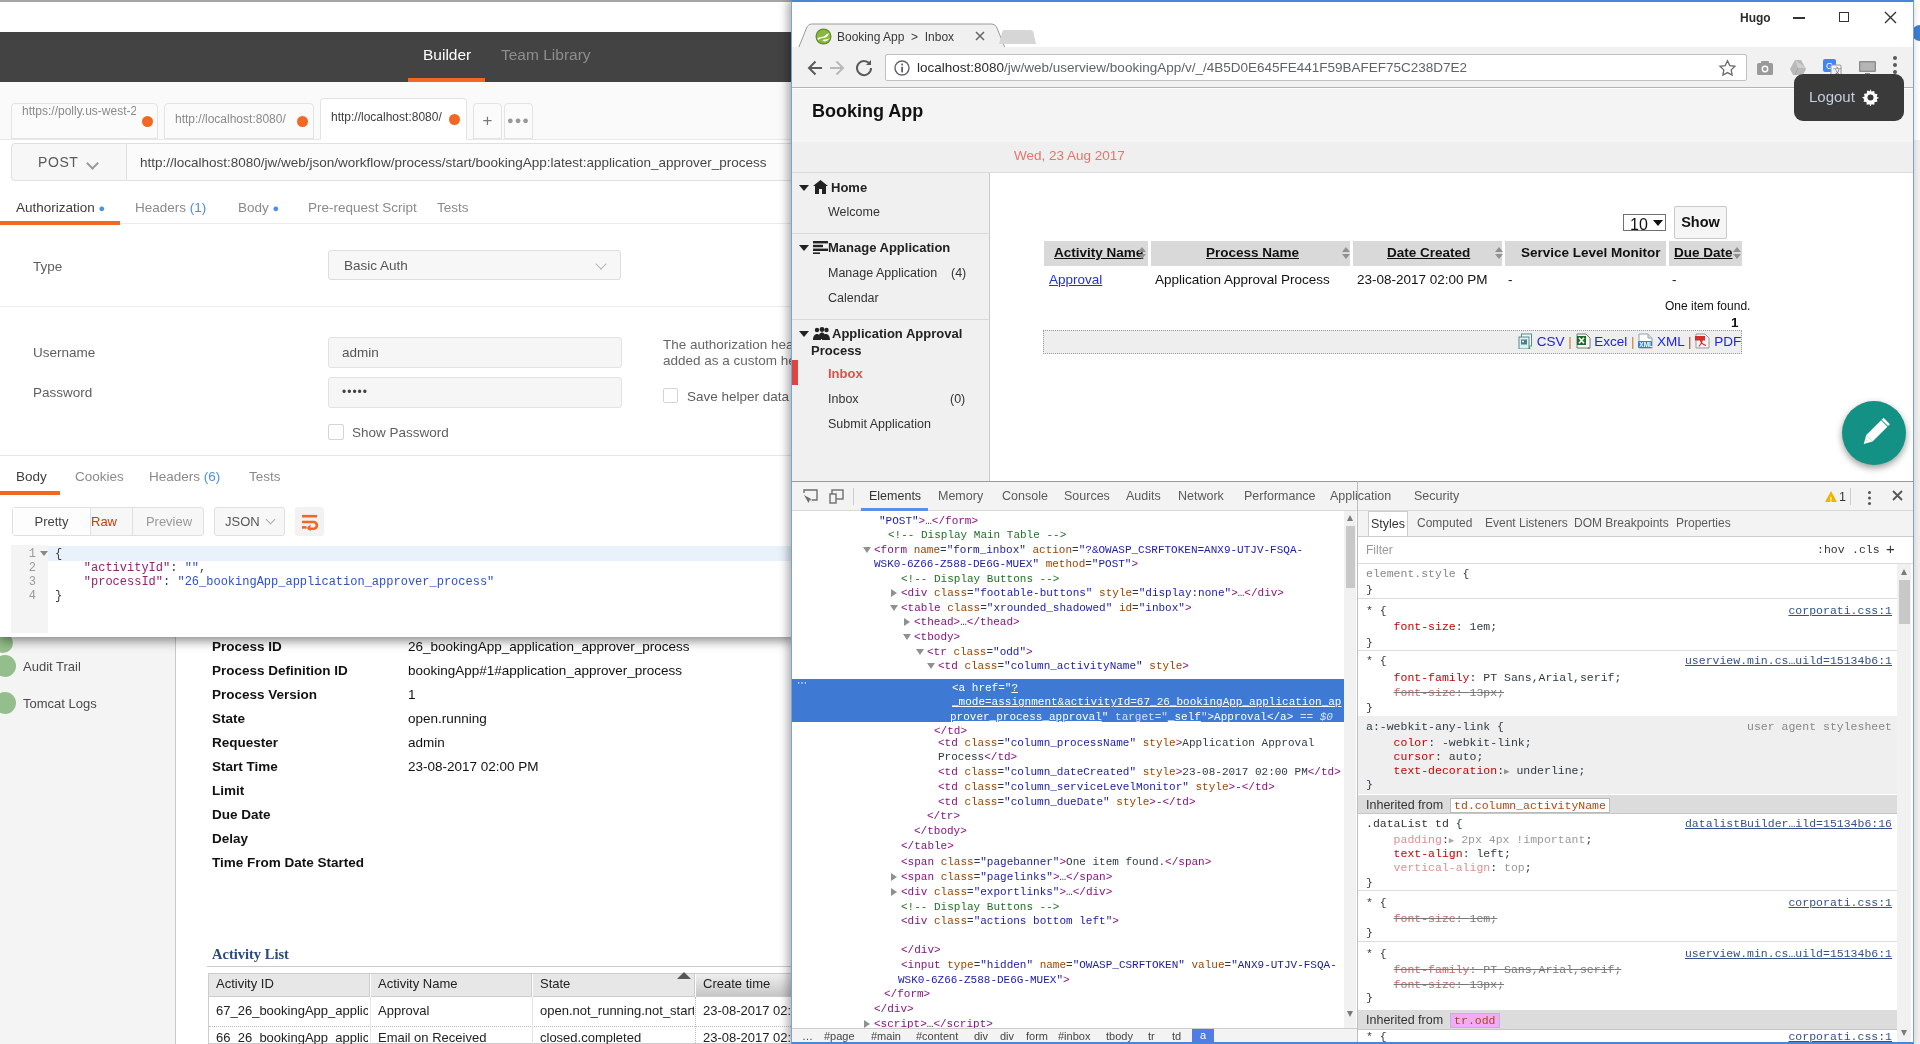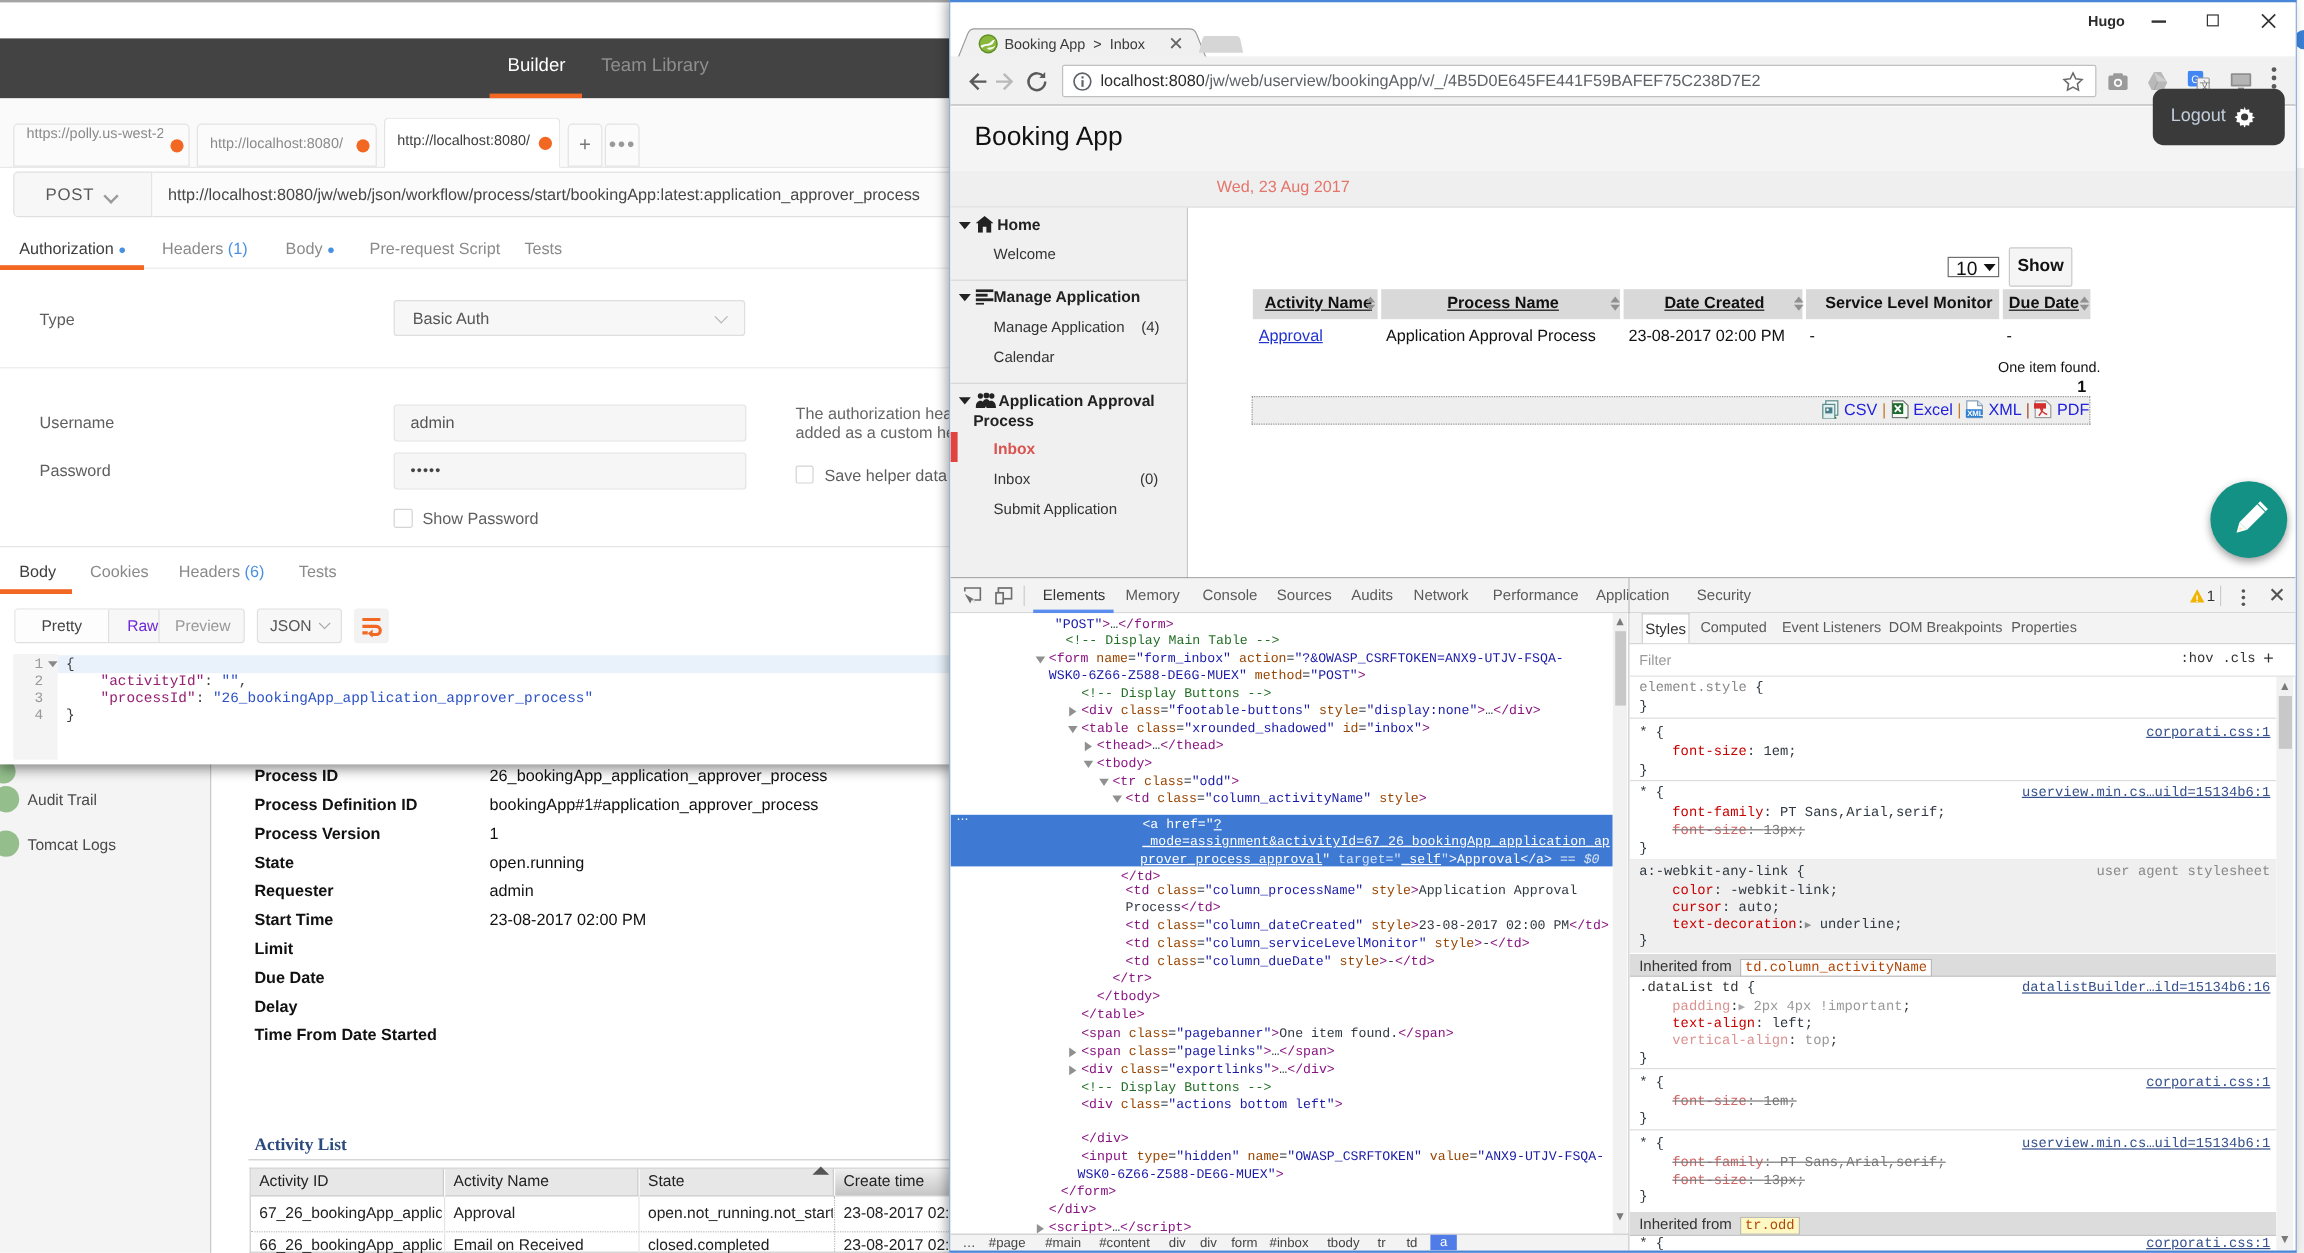--- a/index.html
+++ b/index.html
@@ -130,21 +130,21 @@
 
   <div class="a" style="left:0;top:455px;width:794px;height:1px;background:#e6e6e6"></div>
   <div class="a" style="left:16px;top:469px;font-size:13.5px;color:#3d3d3d">Body</div>
   <div class="a" style="left:75px;top:469px;font-size:13.5px;color:#8a8a8a">Cookies</div>
   <div class="a" style="left:149px;top:469px;font-size:13.5px;color:#8a8a8a">Headers <span style="color:#4a90e2">(6)</span></div>
   <div class="a" style="left:249px;top:469px;font-size:13.5px;color:#8a8a8a">Tests</div>
   <div class="a" style="left:0;top:491px;width:60px;height:4px;background:#f26722"></div>
 
   <div class="a" style="left:12px;top:507px;width:192px;height:29px;background:#f7f7f7;border:1px solid #e0e0e0;border-radius:3px">
     <div class="a" style="left:0;top:0;width:78px;height:27px;background:#fdfdfd;border-right:1px solid #e0e0e0;font-size:13px;color:#444;text-align:center;line-height:27px">Pretty</div>
-    <div class="a" style="left:78px;top:0;width:42px;height:27px;border-right:1px solid #e0e0e0;font-size:13px;color:#6d28d9;text-align:right;line-height:27px">Raw</div>
+    <div class="a" style="left:78px;top:0;width:42px;height:27px;border-right:1px solid #e0e0e0;font-size:13px;color:#c2410c;text-align:left;line-height:27px">Raw</div>
     <div class="a" style="left:120px;top:0;width:72px;height:27px;font-size:13px;color:#999;text-align:center;line-height:27px">Preview</div>
   </div>
   <div class="a" style="left:214px;top:507px;width:71px;height:29px;background:#f7f7f7;border:1px solid #e0e0e0;border-radius:3px">
     <div class="a" style="left:10px;top:6px;font-size:13px;color:#555">JSON</div>
     <div class="a" style="left:52px;top:8px;width:7px;height:7px;border-right:1.5px solid #aaa;border-bottom:1.5px solid #aaa;transform:rotate(45deg)"></div>
   </div>
   <div class="a" style="left:295px;top:507px;width:29px;height:29px;background:#f2f2f2;border-radius:3px">
     <svg width="29" height="29" viewBox="0 0 29 29">
         <g stroke="#f26722" stroke-width="2.6" fill="none">
           <path d="M7 9.2h15"></path>
@@ -235,21 +235,21 @@
   <svg class="a" style="left:1066px;top:58px" width="19" height="16" viewBox="0 0 19 16">
         <rect x="1" y="1" width="17" height="11" rx="1" fill="#8d8d8d"></rect>
         <rect x="2.4" y="2.4" width="14.2" height="8.2" fill="#b5b5b5"></rect>
         <rect x="7" y="13" width="5" height="1.6" fill="#8d8d8d"></rect>
         <rect x="5" y="14.6" width="9" height="1.4" fill="#8d8d8d"></rect>
       </svg>
   <div class="a" style="left:1101px;top:54px;width:4px;height:4px;border-radius:50%;background:#5a5a5a;box-shadow:0 7px 0 #5a5a5a,0 14px 0 #5a5a5a"></div>
 
   <div class="a" style="left:0;top:87px;width:1121px;height:394px;background:#fff"></div>
   <div class="a" style="left:0;top:87px;width:1121px;height:53px;background:#f4f4f4"></div>
-  <div class="a" style="left:20px;top:99px;font-size:22px;font-weight:normal;color:#111">Booking App</div>
+  <div class="a" style="left:20px;top:99px;font-size:18px;font-weight:bold;color:#111">Booking App</div>
   <div class="a" style="left:1002px;top:72px;width:110px;height:47px;background:#3a3a3a;border-radius:9px">
     <div class="a" style="left:15px;top:14px;font-size:15px;color:#c3cedd">Logout</div>
     <svg class="a" style="left:68px;top:15px" width="17" height="17" viewBox="0 0 17 17">
           <path d="M8.5 0l1 2.6 2.8-.6.3 2.8 2.8.3-.6 2.8 2.6 1-2.6 1 .6 2.8-2.8.3-.3 2.8-2.8-.6-1 2.6-1-2.6-2.8.6-.3-2.8-2.8-.3.6-2.8L0 8.5l2.6-1-.6-2.8 2.8-.3.3-2.8 2.8.6z" fill="#fff"></path>
           <circle cx="8.5" cy="8.5" r="3" fill="#3a3a3a"></circle>
         </svg>
   </div>
   <div class="a" style="left:0;top:140px;width:1121px;height:31px;background:#efefef;border-bottom:1px solid #dcdcdc"></div>
   <div class="a" style="left:222px;top:146px;font-size:13.5px;color:#e4756b">Wed, 23 Aug 2017</div>
 
@@ -503,21 +503,21 @@
     <div class="srow" style="top:310.5px;left:8px">}</div>
     <div class="srow" style="top:331px;left:8px">* {</div>
     <div class="srow" style="top:331px;left:auto;right:5px"><span class="lnk">corporati.css:1</span></div>
     <div class="srow" style="top:347px;left:8px">&nbsp;&nbsp;&nbsp;&nbsp;<span class="strike"><span class="pn">font-size</span>: <span class="pv">1em</span>;</span></div>
     <div class="srow" style="top:361px;left:8px">}</div>
     <div class="srow" style="top:381.5px;left:8px">* {</div>
     <div class="srow" style="top:381.5px;left:auto;right:5px"><span class="lnk">userview.min.cs…uild=15134b6:1</span></div>
     <div class="srow" style="top:398px;left:8px">&nbsp;&nbsp;&nbsp;&nbsp;<span class="strike"><span class="pn">font-family</span>: <span class="pv">PT Sans,Arial,serif</span>;</span></div>
     <div class="srow" style="top:412.5px;left:8px">&nbsp;&nbsp;&nbsp;&nbsp;<span class="strike"><span class="pn">font-size</span>: <span class="pv">13px</span>;</span></div>
     <div class="srow" style="top:426px;left:8px">}</div>
-    <div class="a" style="left:8px;top:448.5px;font-size:12.5px;color:#333;font-family:'Liberation Sans',sans-serif">Inherited from&nbsp; <span class="mono" style="background:#fef9c3;border:1px solid #bbb;padding:0 3px;font-size:11.5px;color:#b0480a">tr.odd</span></div>
+    <div class="a" style="left:8px;top:448.5px;font-size:12.5px;color:#333;font-family:'Liberation Sans',sans-serif">Inherited from&nbsp; <span class="mono" style="background:#f0abfc;border:1px solid #bbb;padding:0 3px;font-size:11.5px;color:#b0480a">tr.odd</span></div>
     <div class="srow" style="top:465px;left:8px">* {</div>
     <div class="srow" style="top:465px;left:auto;right:5px"><span class="lnk">corporati.css:1</span></div>
   </div>
   <div class="a" style="left:1105px;top:562px;width:14px;height:478px;background:#f1f1f1"></div>
   <div class="a" style="left:1108.5px;top:567px;width:0;height:0;border-left:3.5px solid transparent;border-right:3.5px solid transparent;border-bottom:6px solid #7a7a7a"></div>
   <div class="a" style="left:1106.5px;top:578px;width:11px;height:44px;background:#c8c8c8"></div>
   <div class="a" style="left:1108.5px;top:1028px;width:0;height:0;border-left:3.5px solid transparent;border-right:3.5px solid transparent;border-top:6px solid #7a7a7a"></div>
  </div>
 </div>
 

